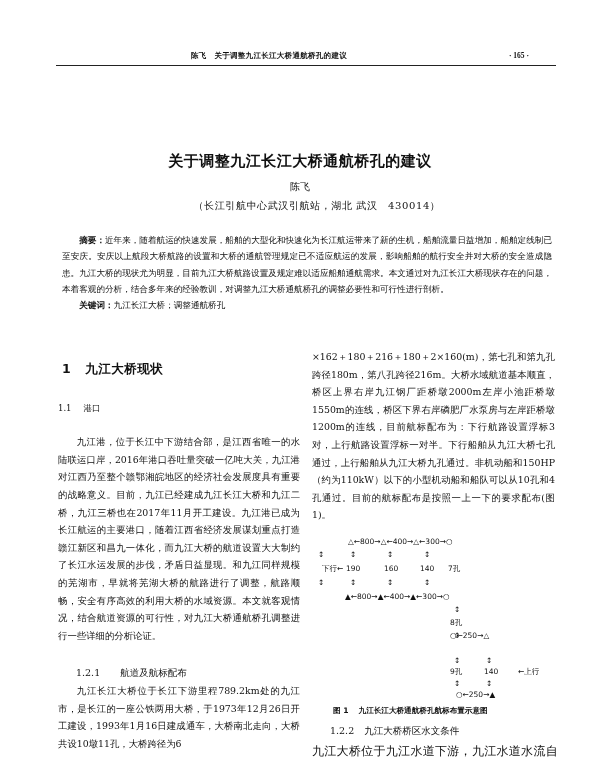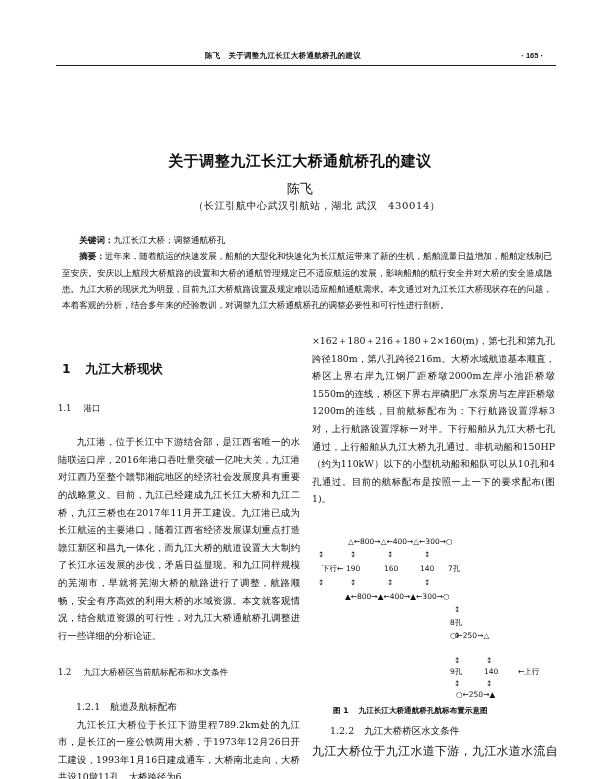--- a/index.html
+++ b/index.html
@@ -1,53 +1,53 @@
 <!DOCTYPE html>
 <html><head>
 <meta charset="utf-8">
 <style>
   html, body { margin: 0; padding: 0; background: #ffffff; }
   body {
     width: 600px; height: 779px; position: relative; overflow: hidden;
     font-family: "DejaVu Serif", "Liberation Serif", serif; color: #111;
   }
   .running-header {
-    position: absolute; top: 51px; left: 55px; width: 500px; height: 14px;
-    font-size: 7.5px; font-weight: bold; font-family: Liberation Sans, sans-serif;
+    position: absolute; top: 51px; left: 41px; width: 500px; height: 14px;
+    font-size: 7.5px; font-weight: bold; font-family: Liberation Serif, serif;
   }
   .running-header .rh-title { position: absolute; left: 150px; top: 0; letter-spacing: 0.3px; }
   .running-header .rh-page { position: absolute; right: 12px; top: 0; }
   .header-rule {
     position: absolute; top: 65px; left: 56px; width: 500px; height: 1px; background: #222;
   }
   .title {
     position: absolute; top: 152px; left: 0; width: 600px; text-align: center;
     font-size: 15px; font-weight: bold; font-family: "DejaVu Sans", sans-serif; letter-spacing: 0.5px;
   }
   .author {
-    position: absolute; top: 180px; left: 0; width: 600px; text-align: center; font-size: 13px;
+    position: absolute; top: 180px; left: 0; width: 600px; text-align: center; font-size: 10px;
   }
   .affil {
     position: absolute; top: 199px; left: 17px; width: 600px; text-align: center; font-size: 10px; letter-spacing: 0.6px;
   }
   .abstract {
     position: absolute; top: 232px; left: 62px; width: 490px;
     font-size: 8.6px; line-height: 16.3px; text-align: justify;
   }
   .abstract p { margin: 0; text-indent: 2em; }
   .abstract .lbl { font-weight: bold; font-family: "DejaVu Sans", sans-serif; }
   .col { position: absolute; font-size: 9.4px; line-height: 17.6px; text-align: justify; }
   .col-left { top: 360px; left: 58px; width: 242px; }
-  .col-right { top: 332px; left: 312px; width: 243px; }
+  .col-right { top: 348px; left: 312px; width: 243px; }
   .h1 { font-size: 12.5px; font-weight: bold; font-family: "DejaVu Sans", sans-serif; margin: 0 0 22px 4px; letter-spacing: 0.5px; }
   .h1 .num { margin-right: 14px; }
   .h2 { font-size: 8.5px; margin: 0 0 16px 0; }
   .h2 .num { margin-right: 12px; }
   .h3 { font-size: 9.5px; margin: 0 0 0 18px; }
-  .h3 .num { margin-right: 10px; }
+  .h3 .num { margin-right: 20px; }
   .para { margin: 0; text-indent: 2em; }
   .gap-m { height: 20px; }
 
   .diagram { position: absolute; top: 537px; left: 318px; width: 250px; height: 162px;
     font-size: 7.5px; font-family: "DejaVu Sans", sans-serif; }
   .diagram .t { position: absolute; white-space: nowrap; }
   .fig-caption {
     position: absolute; top: 706px; left: 333px; font-size: 7.6px; font-weight: bold;
     font-family: "DejaVu Sans", sans-serif;
     text-align: right;
@@ -64,30 +64,29 @@
   <span class="rh-title">陈飞　关于调整九江长江大桥通航桥孔的建议</span>
   <span class="rh-page">· 165 ·</span>
 </div>
 <div class="header-rule"></div>
 
 <div class="title">关于调整九江长江大桥通航桥孔的建议</div>
 <div class="author">陈飞</div>
 <div class="affil">（长江引航中心武汉引航站，湖北 武汉　430014）</div>
 
 <div class="abstract">
+  <p><span class="lbl">摘要：</span><span>近年来，随着航运的快速发展，船舶的大型化和快速化为长江航运带来了新的生机，船舶流量日益增加，船舶定线制已至安庆。安庆以上航段大桥航路的设置和大桥的通航管理规定已不适应航运的发展，影响船舶的航行安全并对大桥的安全造成隐患。九江大桥的现状尤为明显，目前九江大桥航路设置及规定难以适应船舶通航需求。本文通过对九江长江大桥现状存在的问题，本着客观的分析，结合多年来的经验教训，对调整九江大桥通航桥孔的调整必要性和可行性进行剖析。</span></p>
   <p><span class="lbl">关键词：</span><span>九江长江大桥；调整通航桥孔</span></p>
-  <p><span class="lbl">摘要：</span><span>近年来，随着航运的快速发展，船舶的大型化和快速化为长江航运带来了新的生机，船舶流量日益增加，船舶定线制已至安庆。安庆以上航段大桥航路的设置和大桥的通航管理规定已不适应航运的发展，影响船舶的航行安全并对大桥的安全造成隐患。九江大桥的现状尤为明显，目前九江大桥航路设置及规定难以适应船舶通航需求。本文通过对九江长江大桥现状存在的问题，本着客观的分析，结合多年来的经验教训，对调整九江大桥通航桥孔的调整必要性和可行性进行剖析。</span></p>
 </div>
 
 <div class="col col-left">
   <div class="h1"><span class="num">1</span><span>九江大桥现状</span></div>
   <div class="h2"><span class="num">1.1</span><span>港口</span></div>
   <p class="para">九江港，位于长江中下游结合部，是江西省唯一的水陆联运口岸，2016年港口吞吐量突破一亿吨大关，九江港对江西乃至整个赣鄂湘皖地区的经济社会发展度具有重要的战略意义。目前，九江已经建成九江长江大桥和九江二桥，九江三桥也在2017年11月开工建设。九江港已成为长江航运的主要港口，随着江西省经济发展谋划重点打造赣江新区和昌九一体化，而九江大桥的航道设置大大制约了长江水运发展的步伐，矛盾日益显现。和九江同样规模的芜湖市，早就将芜湖大桥的航路进行了调整，航路顺畅，安全有序高效的利用大桥的水域资源。本文就客观情况，结合航道资源的可行性，对九江大桥通航桥孔调整进行一些详细的分析论证。</p>
   <div class="gap-m"></div>
-  <div class="h2"><span class="num">1.2</span><span>九江大桥桥区当前航标配布和水文条件</span></div>
   <div class="h3"><span class="num">1.2.1</span><span>航道及航标配布</span></div>
   <p class="para">九江长江大桥位于长江下游里程789.2km处的九江市，是长江的一座公铁两用大桥，于1973年12月26日开工建设，1993年1月16日建成通车，大桥南北走向，大桥共设10墩11孔，大桥跨径为6</p>
 </div>
 
 <div class="col col-right">
   <p class="para" style="text-indent:0">×162＋180＋216＋180＋2×160(m)，第七孔和第九孔跨径180m，第八孔跨径216m。大桥水域航道基本顺直，桥区上界右岸九江钢厂距桥墩2000m左岸小池距桥墩1550m的连线，桥区下界右岸磷肥厂水泵房与左岸距桥墩1200m的连线，目前航标配布为：下行航路设置浮标3对，上行航路设置浮标一对半。下行船舶从九江大桥七孔通过，上行船舶从九江大桥九孔通过。非机动船和150HP（约为110kW）以下的小型机动船和船队可以从10孔和4孔通过。目前的航标配布是按照一上一下的要求配布(图1)。</p>
 </div>
 
 <div class="diagram">
   <span class="t" style="left:30px;top:0px">△←800→△←400→△←300→○</span>

